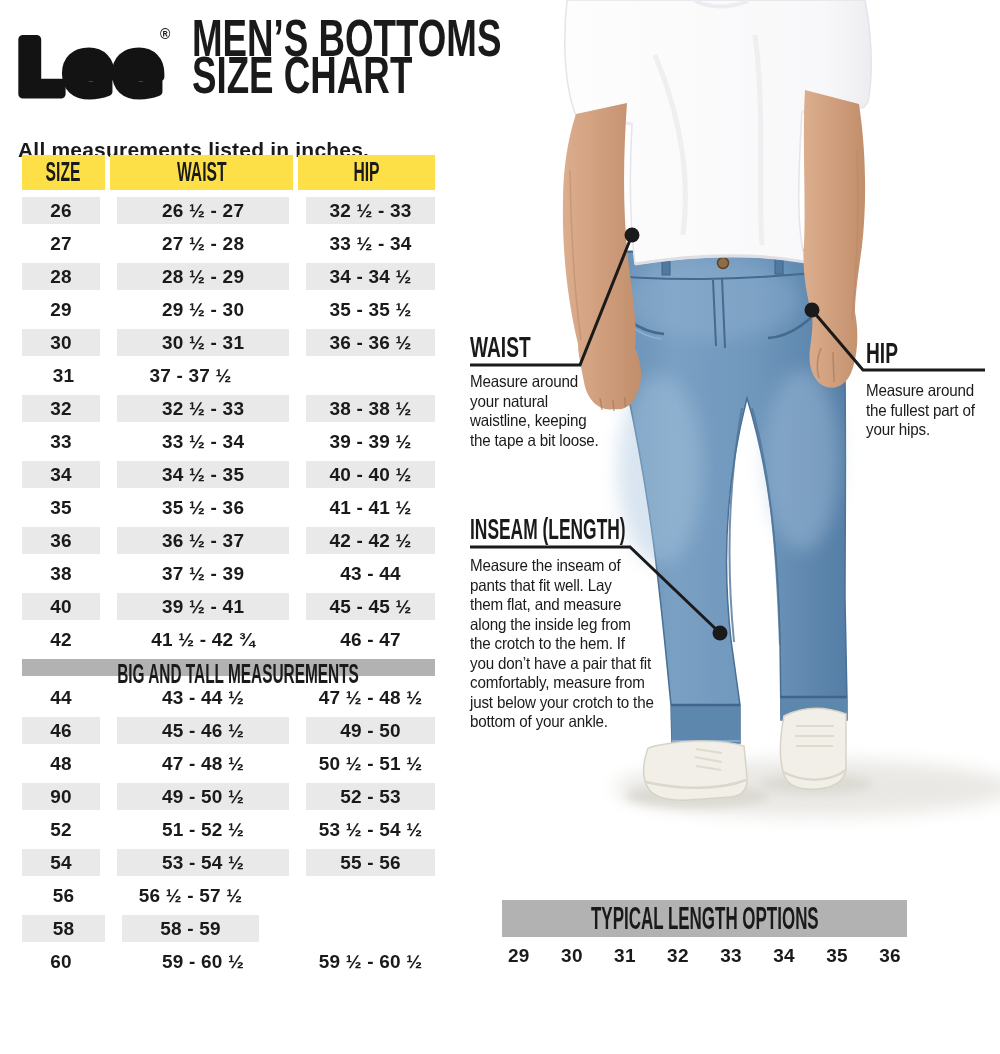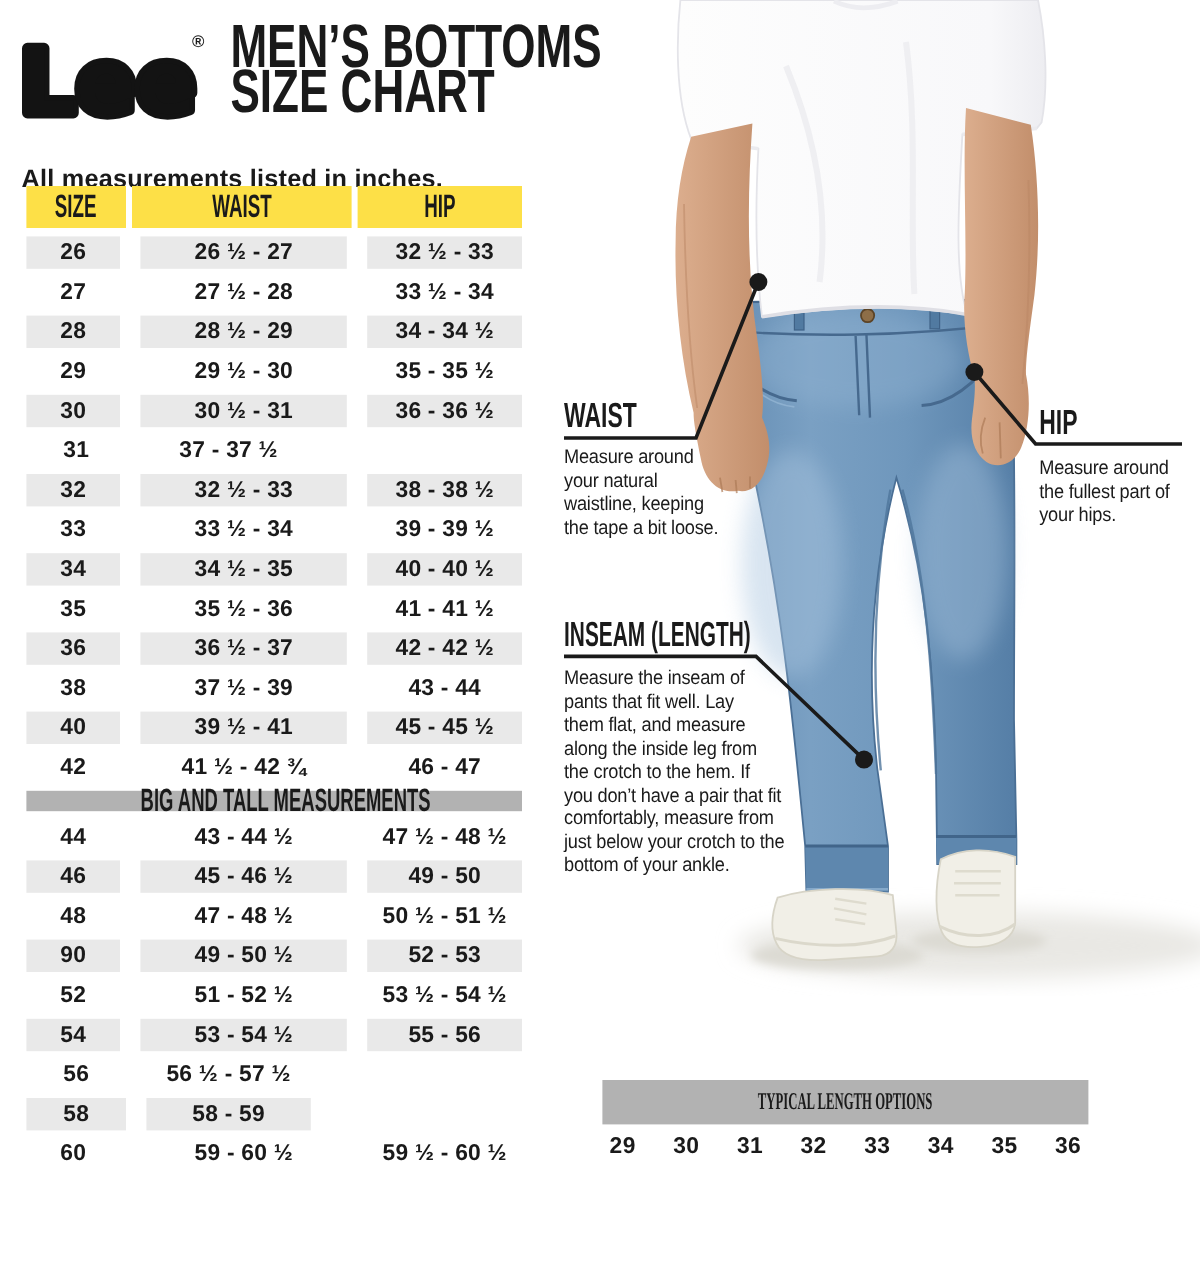--- a/index.html
+++ b/index.html
@@ -21,33 +21,33 @@
   .thead .hcell{background:#fde047;display:flex;align-items:center;justify-content:center;
                 font-weight:bold;font-size:27px;}
   .thead .hcell .cond{transform:scaleX(.58);}
   .c0{width:83px;} .c1{width:183px;} .c2{width:137px;}
   .row{display:flex;gap:17px;height:27px;margin-bottom:6px;}
   .cell{display:flex;align-items:center;justify-content:center;
         font-size:19px;font-weight:bold;letter-spacing:.2px;}
   .rows-regular .row:nth-of-type(odd) .cell{background:#e9e9e9;}
   .rows-bigtall .row:nth-of-type(even) .cell{background:#e9e9e9;}
   .bigtall-bar{height:17px;margin:4px 0 8px 0;background:#b2b2b2;display:flex;
-               align-items:center;justify-content:center;font-weight:bold;font-size:27px;padding-left:18px;}
+               justify-content:center;font-weight:bold;font-size:27px;padding-left:18px;}
   .bigtall-bar .cond{transform:scaleX(.57);}
 
   
   .callout-title{position:absolute;font-weight:bold;font-size:29px;line-height:29px;}
   .callout-title .cond{transform-origin:left bottom;}
   .callout-body{position:absolute;font-size:16.5px;line-height:19.5px;font-weight:400;
                 white-space:pre-line;letter-spacing:-.2px;transform:scaleX(.92);transform-origin:left top;}
 
   
   .length-options{position:absolute;left:502px;top:900px;width:405px;}
   .length-bar{height:37px;background:#b2b2b2;display:flex;align-items:center;justify-content:center;
-              font-weight:bold;font-size:20px;font-family:Liberation Serif, serif;}
+              font-weight:bold;font-size:32px;}
   .length-bar .cond{transform:scaleX(.53);}
   .length-values{display:flex;justify-content:space-between;padding:0 6px;margin-top:8px;}
   .length-values span{font-size:19px;font-weight:bold;letter-spacing:.3px;}
 
   .photo-svg{position:absolute;left:450px;top:0;}
 </style>
 </head>
 <body>
 
 <div class="page">

